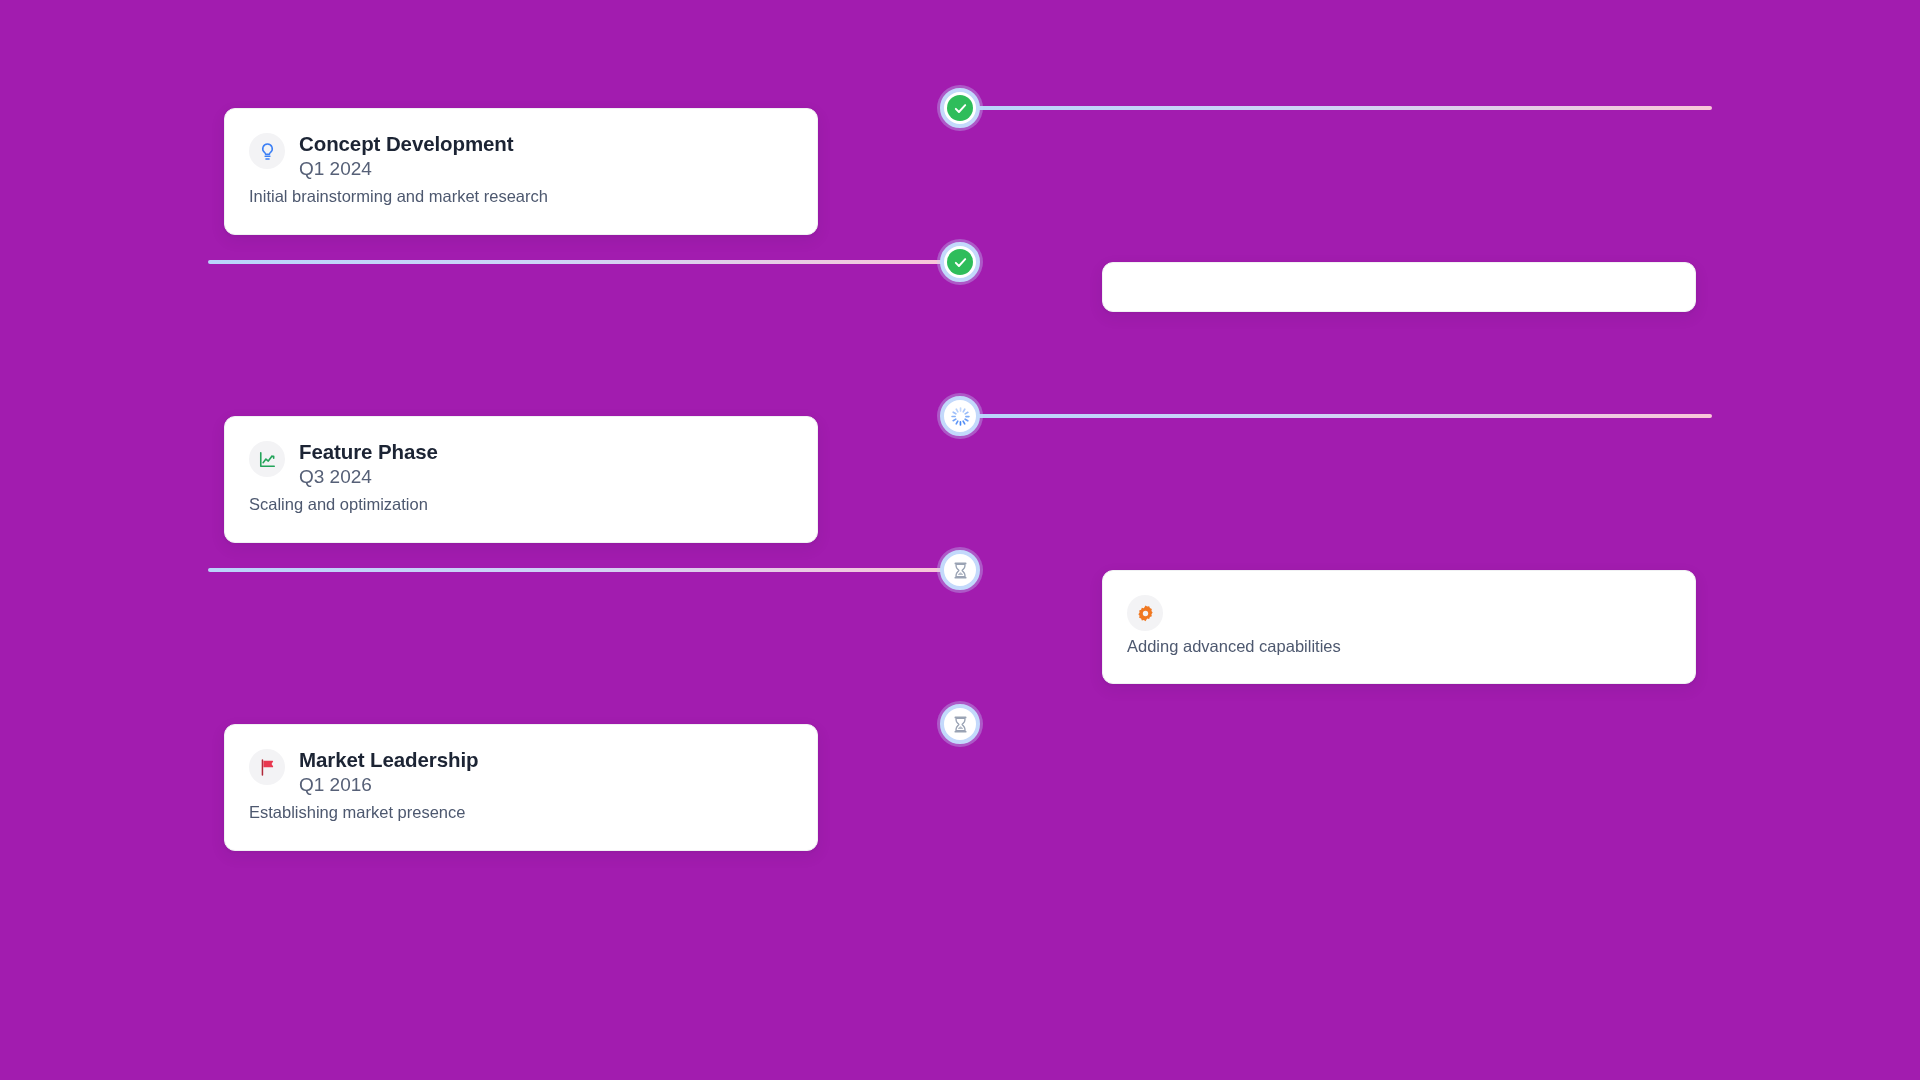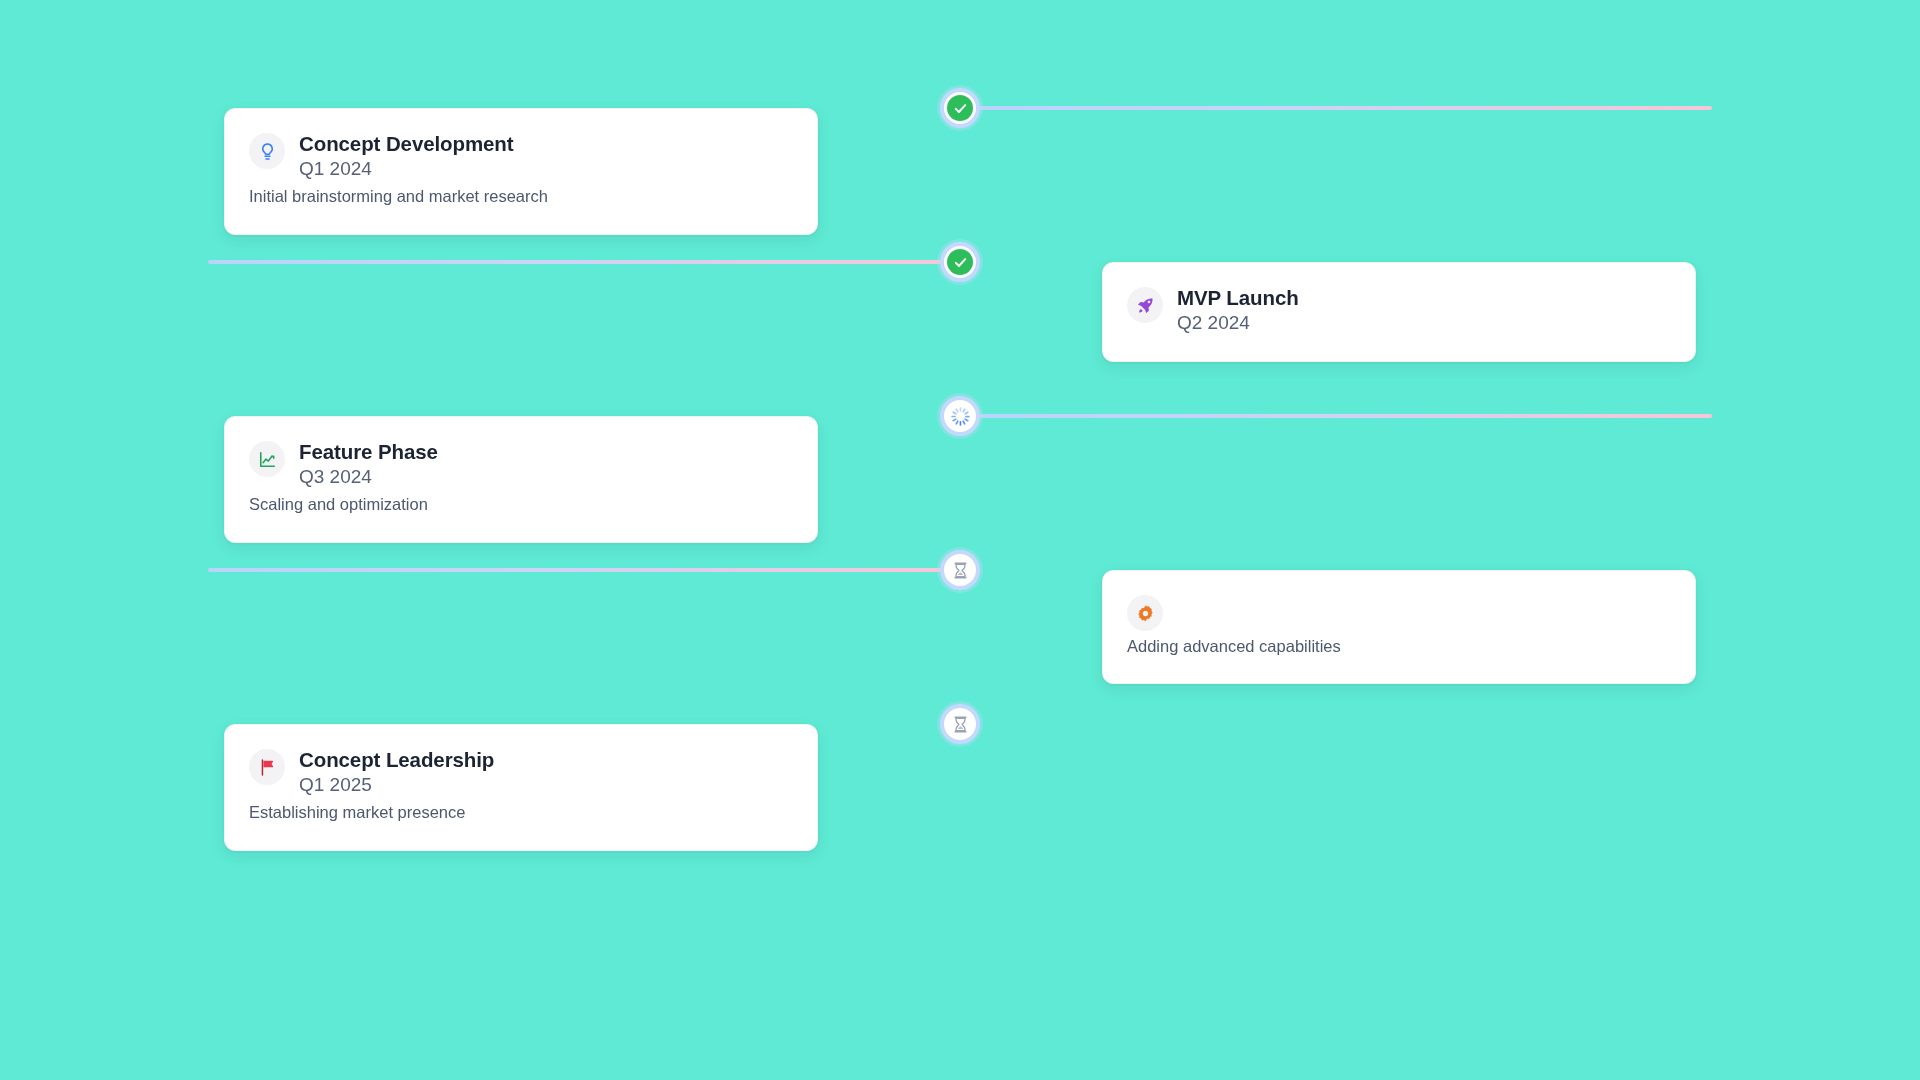--- a/index.html
+++ b/index.html
@@ -9,21 +9,21 @@
     height: 1080px;
     background: #ffffff;
     font-family: "Liberation Sans", "DejaVu Sans", sans-serif;
     overflow: hidden;
   }
 
   #timeline-root {
     position: relative;
     width: 1920px;
     height: 1080px;
-    background: #5eead4;
+    background: #a21caf;
   }
 
   
   .tl-row {
     position: absolute;
     left: 0;
     width: 1920px;
     height: 0;
   }
 
@@ -170,32 +170,20 @@
     <div class="tl-row" style="top: 262px;">
       <div class="tl-line to-left"></div>
       <div class="tl-marker is-completed" title="Completed">
         <div class="inner-dot">
           <svg class="check-svg" viewBox="0 0 24 24" fill="none" stroke="#ffffff" stroke-width="3.1" stroke-linecap="round" stroke-linejoin="round">
             <path d="M4.5 12.6l5 5 10-11"></path>
           </svg>
         </div>
       </div>
       <div class="tl-card side-right">
-        <div class="card-head">
-          <span class="card-icon">
-            <svg viewBox="0 0 24 24" fill="#9747d6">
-              <path d="M20.8 3.2c-3.6-.5-7 .8-9.4 3.2L9.6 8.2l-3.3-.5a1 1 0 0 0-.9.3L3 10.4a.6.6 0 0 0 .3 1l3 .9 5.4 5.4.9 3a.6.6 0 0 0 1 .3l2.4-2.4a1 1 0 0 0 .3-.9l-.5-3.3 1.8-1.8c2.4-2.4 3.7-5.8 3.2-9.4a.6.6 0 0 0-.5-.5zM15.3 8.7a1.7 1.7 0 1 1 2.4-2.4 1.7 1.7 0 0 1-2.4 2.4z"></path>
-              <path d="M5.2 17.1c-1 1-1.4 4-1.4 4s3-.4 4-1.4a1.9 1.9 0 0 0-2.6-2.6z"></path>
-            </svg>
-          </span>
-          <div class="card-headtext">
-            <div class="card-title">MVP Launch</div>
-            <div class="card-period">Q2 2024</div>
-          </div>
-        </div>
       </div>
     </div>
     <div class="tl-row" style="top: 416px;">
       <div class="tl-line to-right"></div>
       <div class="tl-marker is-progress" title="In Progress">
         <div class="inner-dot">
           <svg class="spinner-svg" viewBox="0 0 24 24">
             <rect x="11.1" y="1.4" width="1.9" height="5.4" rx="0.95" fill="#3b7ff5" opacity="0.30" transform="rotate(0 12 12)"></rect>
             <rect x="11.1" y="1.4" width="1.9" height="5.4" rx="0.95" fill="#3b7ff5" opacity="0.41" transform="rotate(30 12 12)"></rect>
             <rect x="11.1" y="1.4" width="1.9" height="5.4" rx="0.95" fill="#3b7ff5" opacity="0.53" transform="rotate(60 12 12)"></rect>
@@ -265,20 +253,20 @@
       </div>
       <div class="tl-card side-left">
         <div class="card-head">
           <span class="card-icon">
             <svg viewBox="0 0 24 24">
               <path d="M5.6 2.4v19.2" stroke="#b0293a" stroke-width="1.9" stroke-linecap="round"></path>
               <path d="M6.8 3.4h11.6c.6 0 .9.6.6 1.1l-1.9 3 1.9 3c.3.5 0 1.1-.6 1.1H6.8z" fill="#e8384f"></path>
             </svg>
           </span>
           <div class="card-headtext">
-            <div class="card-title">Concept Leadership</div>
-            <div class="card-period">Q1 2025</div>
+            <div class="card-title">Market Leadership</div>
+            <div class="card-period">Q1 2016</div>
           </div>
         </div>
         <div class="card-desc">Establishing market presence</div>
       </div>
     </div>
   </div>
 
 </body></html>

